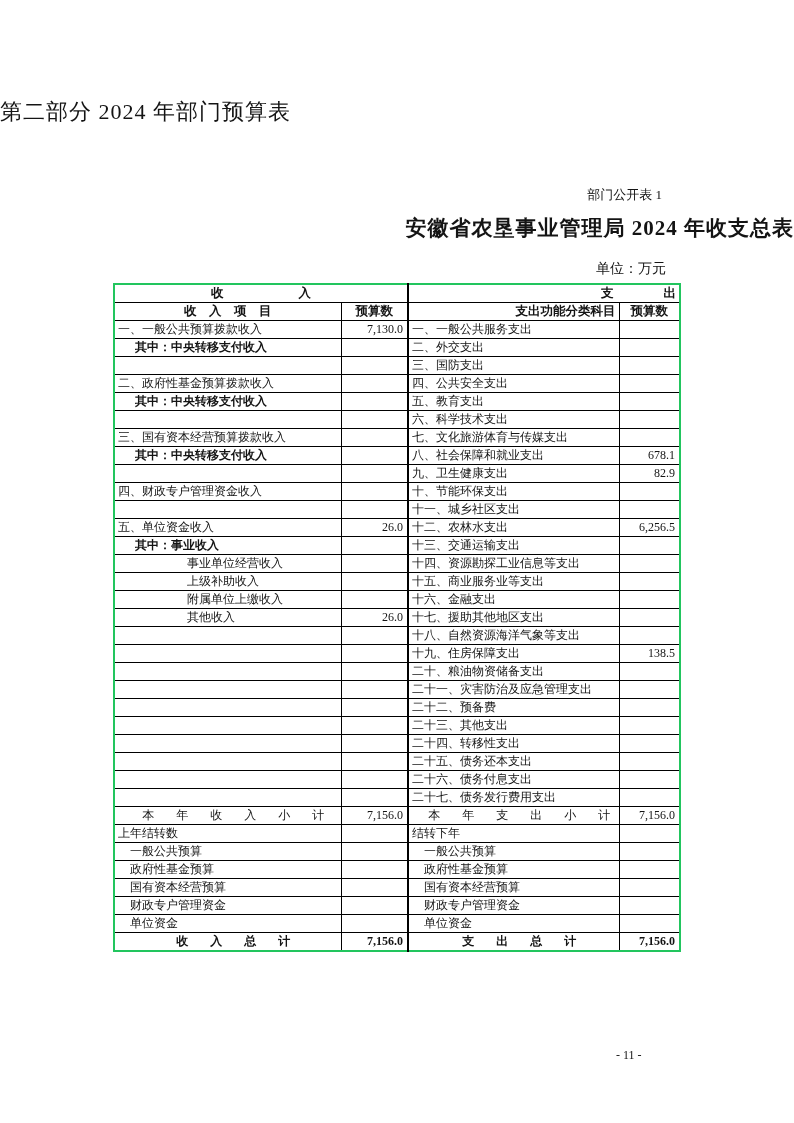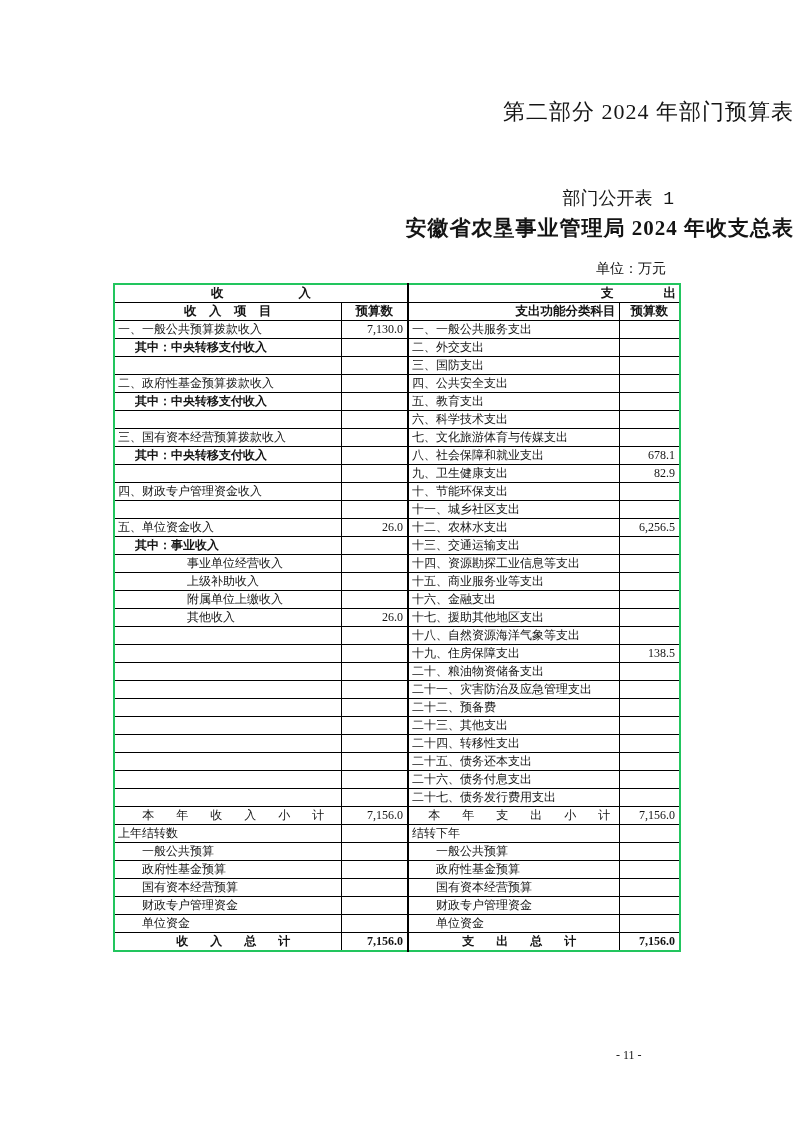--- a/index.html
+++ b/index.html
@@ -4,24 +4,24 @@
 <style>
   * { margin:0; padding:0; box-sizing:border-box; }
   html,body { background:#ffffff; }
   .page {
     position:relative; width:794px; height:1123px; margin:0 auto;
     background:#ffffff; color:#141414; overflow:hidden;
     font-family:"Liberation Serif","DejaVu Serif",serif;
   }
   .part-title {
     position:absolute; top:97px; left:0; width:100%;
-    text-align:right; font-size:22px; letter-spacing:1px; font-weight:500;
+    text-align:left; font-size:22px; letter-spacing:1px; font-weight:500;
   }
   .table-tag {
-    position:absolute; top:186px; right:120px; font-size:18px;font-family:Liberation Mono, monospace;
+    position:absolute; top:186px; right:132px; font-size:13px;
   }
   .main-title {
     position:absolute; top:214px; left:0; width:100%;
     text-align:right; font-size:21px; font-weight:bold; letter-spacing:1px;
   }
   .unit-label {
     position:absolute; top:260px; right:128px; font-size:14px;
   }
   table.budget {
     position:absolute; top:283px; left:113px; width:566px;
@@ -32,21 +32,21 @@
     border:1px solid #000; height:18px; padding:0 3px;
     font-size:12px; line-height:17px; white-space:nowrap; overflow:hidden;
     font-family:"Liberation Serif","DejaVu Serif",serif;
   }
   .budget th { font-weight:bold; font-size:12.5px; text-align:center; }
   .budget .mid { border-left:2px solid #000;text-align:right; }
   .budget td.val { text-align:right; padding-right:4px; }
   .budget td.lbl { text-align:left; }
   .budget td.ind1 { padding-left:20px;font-weight:bold; }
   .budget td.ind2 { padding-left:72px; }
-  .budget td.ind3 { padding-left:27px; }
+  .budget td.ind3 { padding-left:15px; }
   .budget tr.subtotal td.lbl,
   .budget tr.total td.lbl { text-align:center; padding-left:19px; letter-spacing:5px; }
   .budget tr.total td { font-weight:bold; }
   .pageno {
     position:absolute; top:1048px; left:616px; width:68px;
     text-align:left; font-size:12px;
   }
 </style>
 </head>
 <body>

